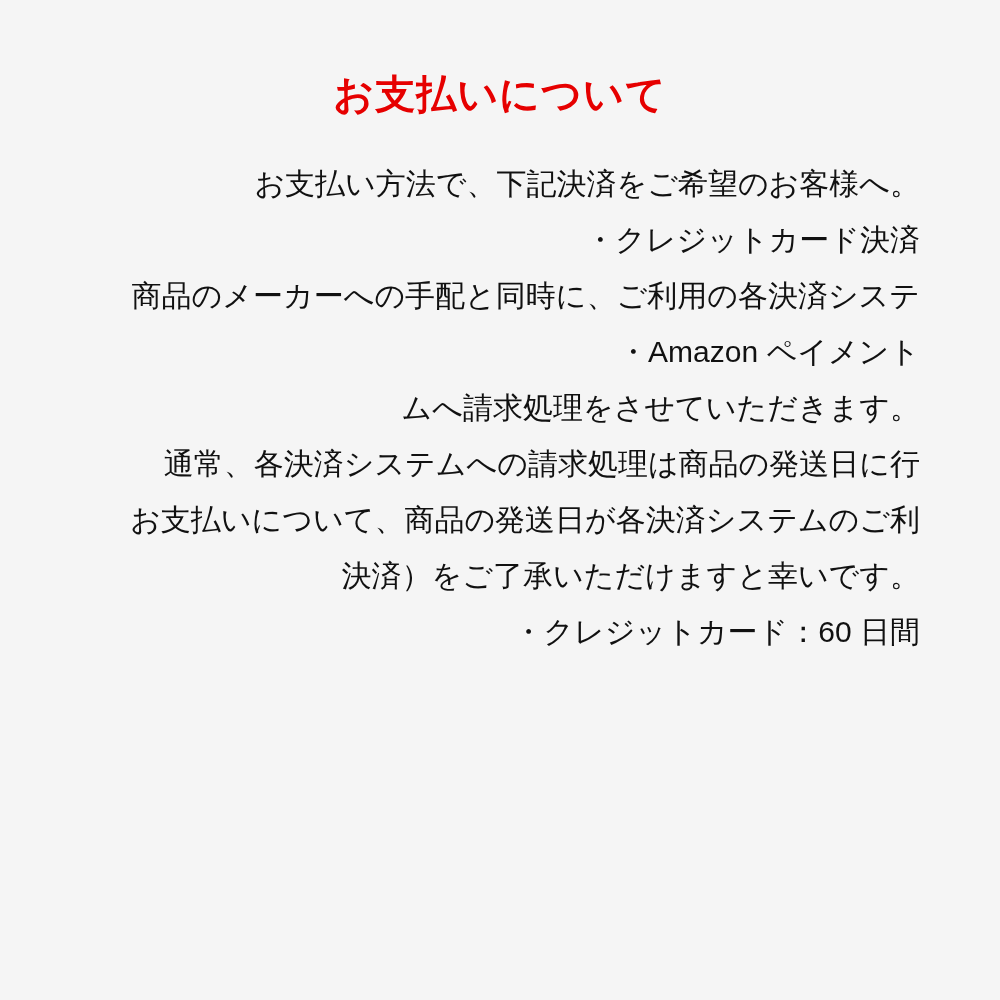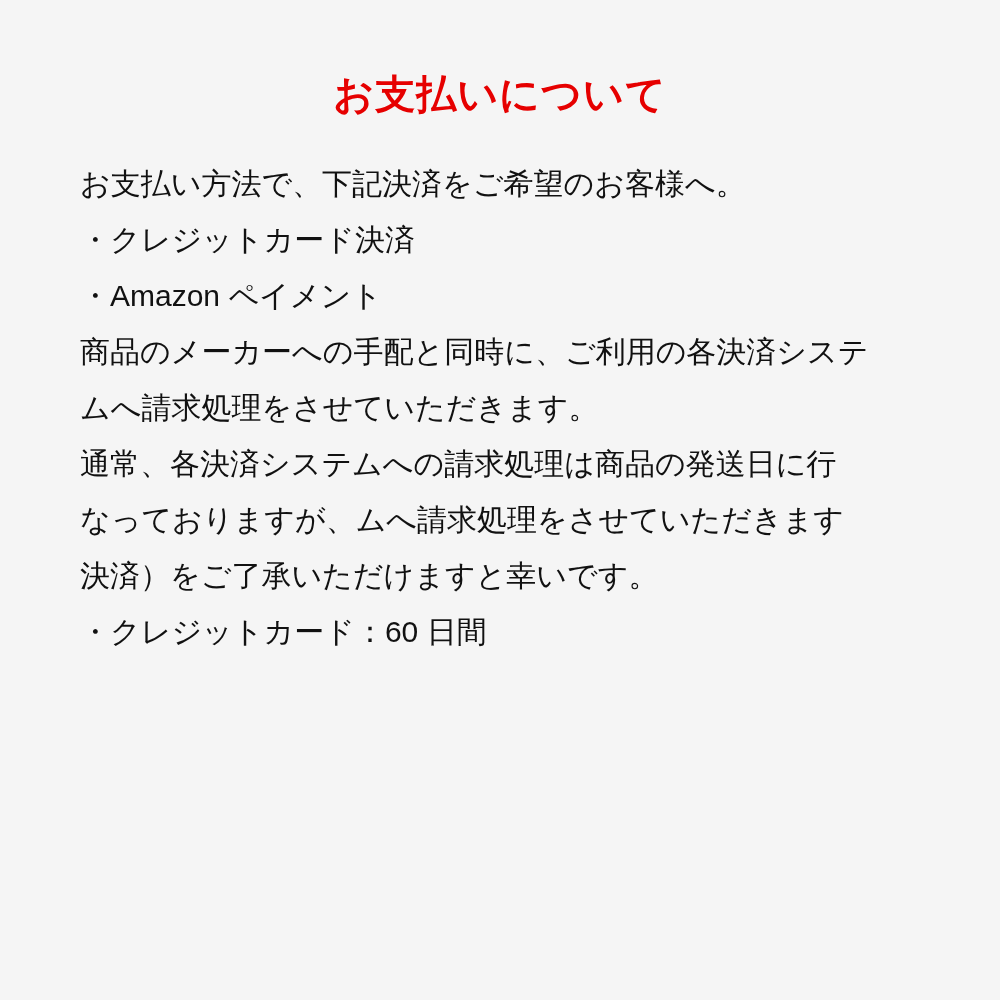--- a/index.html
+++ b/index.html
@@ -43,24 +43,24 @@
   }
   .content span.bold {
     font-weight: normal;
   }
 </style>
 </head>
 <body style="background: rgb(245, 245, 245);">
 
 <div class="page" style="background: rgb(245, 245, 245);">
   <h1 class="title" style="color: rgb(230, 0, 0);">お支払いについて</h1>
-  <div class="content" style="color: rgb(17, 17, 17);">
+  <div class="content" style="color: rgb(17, 17, 17); text-align: right;">
       <p class="line"><span>お支払い方法で、下記決済をご希望のお客様へ。</span></p>
       <p class="line"><span class="bold">・クレジットカード決済</span></p>
+      <p class="line"><span>商品のメーカーへの手配と同時に、ご利用の各決済システ</span></p>
       <p class="line"><span class="bold">・Amazon ペイメント</span></p>
-      <p class="line"><span>商品のメーカーへの手配と同時に、ご利用の各決済システ</span></p>
       <p class="line"><span>ムへ請求処理をさせていただきます。</span></p>
       <p class="line"><span>通常、各決済システムへの請求処理は商品の発送日に行</span></p>
-      <p class="line"><span>なっておりますが、ムへ請求処理をさせていただきます</span></p>
+      <p class="line"><span>お支払いについて、商品の発送日が各決済システムのご利</span></p>
       <p class="line"><span class="bold">決済）</span><span>をご了承いただけますと幸いです。</span></p>
       <p class="line"><span class="bold">・クレジットカード：60 日間</span></p>
     </div>
 </div>
 
 </body></html>

